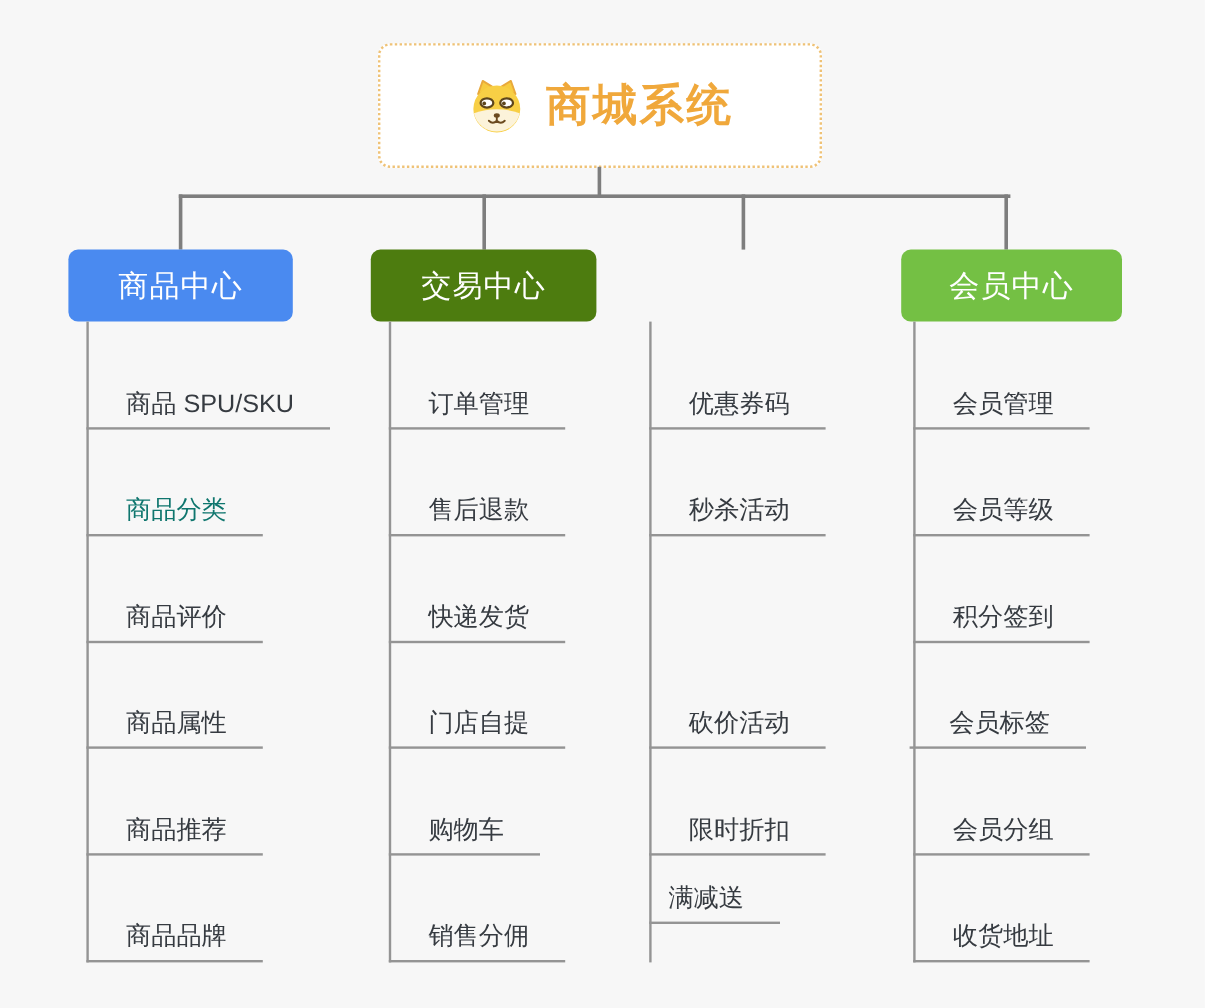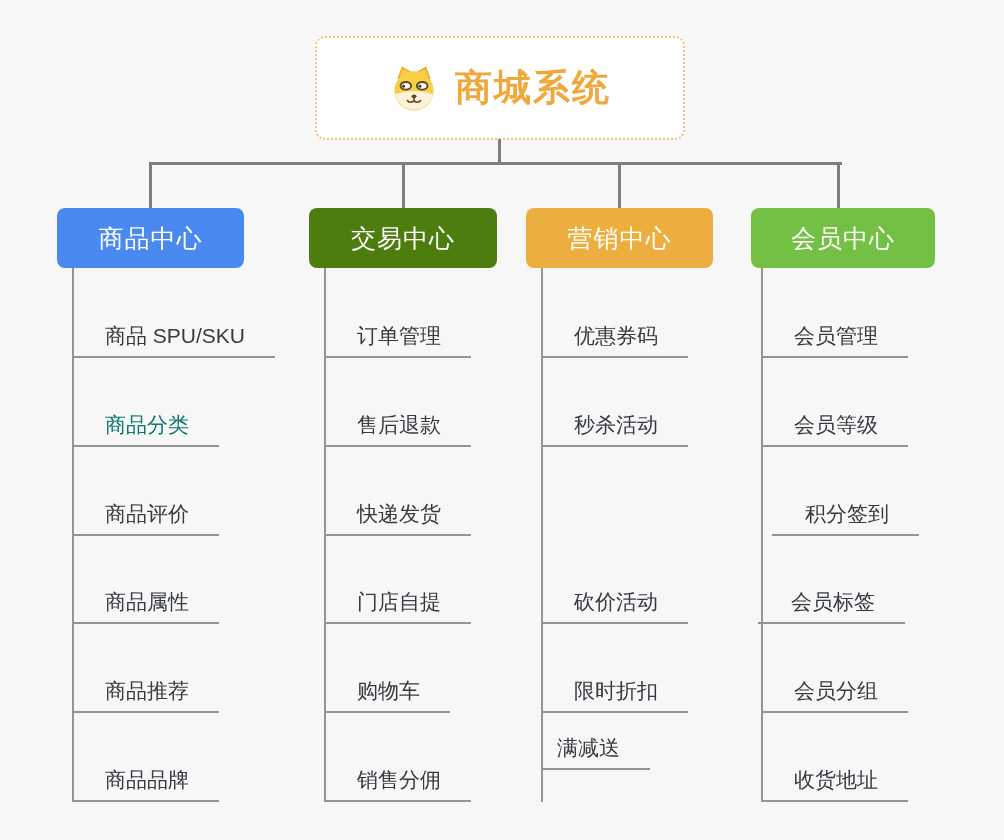--- a/index.html
+++ b/index.html
@@ -68,29 +68,28 @@
     <div class="connector" style="left: 402px; top: 162px; width: 3px; height: 46px; background: rgb(126, 126, 126);"></div>
     <div class="branch-box" style="left: 309px; width: 188px; background: #4d7c0f;">交易中心</div>
     <div class="child-line" style="left: 324px; top: 268px; height: 534px; background: rgb(148, 148, 148);"></div>
     <div class="child-item" style="left: 324px; top: 316px; border-bottom: 2px solid rgb(148, 148, 148); color: rgb(54, 59, 65);">订单管理</div>
     <div class="child-item" style="left: 324px; top: 405px; border-bottom: 2px solid rgb(148, 148, 148); color: rgb(54, 59, 65);">售后退款</div>
     <div class="child-item" style="left: 324px; top: 494px; border-bottom: 2px solid rgb(148, 148, 148); color: rgb(54, 59, 65);">快递发货</div>
     <div class="child-item" style="left: 324px; top: 582px; border-bottom: 2px solid rgb(148, 148, 148); color: rgb(54, 59, 65);">门店自提</div>
     <div class="child-item" style="left: 324px; top: 671px; border-bottom: 2px solid rgb(148, 148, 148); color: rgb(54, 59, 65);">购物车</div>
     <div class="child-item" style="left: 324px; top: 760px; border-bottom: 2px solid rgb(148, 148, 148); color: rgb(54, 59, 65);">销售分佣</div>
     <div class="connector" style="left: 618px; top: 162px; width: 3px; height: 46px; background: rgb(126, 126, 126);"></div>
-    <div class="branch-box" style="left: 526px; width: 187px; background: rgb(236, 174, 63);">营销中心</div>
     <div class="child-line" style="left: 541px; top: 268px; height: 534px; background: rgb(148, 148, 148);"></div>
     <div class="child-item" style="left: 541px; top: 316px; border-bottom: 2px solid rgb(148, 148, 148); color: rgb(54, 59, 65);">优惠券码</div>
     <div class="child-item" style="left: 541px; top: 405px; border-bottom: 2px solid rgb(148, 148, 148); color: rgb(54, 59, 65);">秒杀活动</div>
     <div class="child-item" style="left: 541px; top: 582px; border-bottom: 2px solid rgb(148, 148, 148); color: rgb(54, 59, 65);">砍价活动</div>
     <div class="child-item" style="left: 541px; top: 671px; border-bottom: 2px solid rgb(148, 148, 148); color: rgb(54, 59, 65);">限时折扣</div>
     <div class="child-item" style="left: 541px; top: 728px; border-bottom: 2px solid rgb(148, 148, 148); color: rgb(54, 59, 65); padding-left: 16px;">满减送</div>
     <div class="connector" style="left: 837px; top: 162px; width: 3px; height: 46px; background: rgb(126, 126, 126);"></div>
     <div class="branch-box" style="left: 751px; width: 184px; background: rgb(116, 192, 68);">会员中心</div>
     <div class="child-line" style="left: 761px; top: 268px; height: 534px; background: rgb(148, 148, 148);"></div>
     <div class="child-item" style="left: 761px; top: 316px; border-bottom: 2px solid rgb(148, 148, 148); color: rgb(54, 59, 65);">会员管理</div>
     <div class="child-item" style="left: 761px; top: 405px; border-bottom: 2px solid rgb(148, 148, 148); color: rgb(54, 59, 65);">会员等级</div>
-    <div class="child-item" style="left: 761px; top: 494px; border-bottom: 2px solid rgb(148, 148, 148); color: rgb(54, 59, 65); margin-left: 11px;">积分签到</div>
+    <div class="child-item" style="left: 761px; top: 494px; border-bottom: 2px solid rgb(148, 148, 148); color: rgb(54, 59, 65);">积分签到</div>
     <div class="child-item" style="left: 758px; top: 582px; border-bottom: 2px solid rgb(148, 148, 148); color: rgb(54, 59, 65);">会员标签</div>
     <div class="child-item" style="left: 761px; top: 671px; border-bottom: 2px solid rgb(148, 148, 148); color: rgb(54, 59, 65);">会员分组</div>
     <div class="child-item" style="left: 761px; top: 760px; border-bottom: 2px solid rgb(148, 148, 148); color: rgb(54, 59, 65); font-family: Liberation Serif, serif;">收货地址</div>
   </div>
 
 </body></html>

